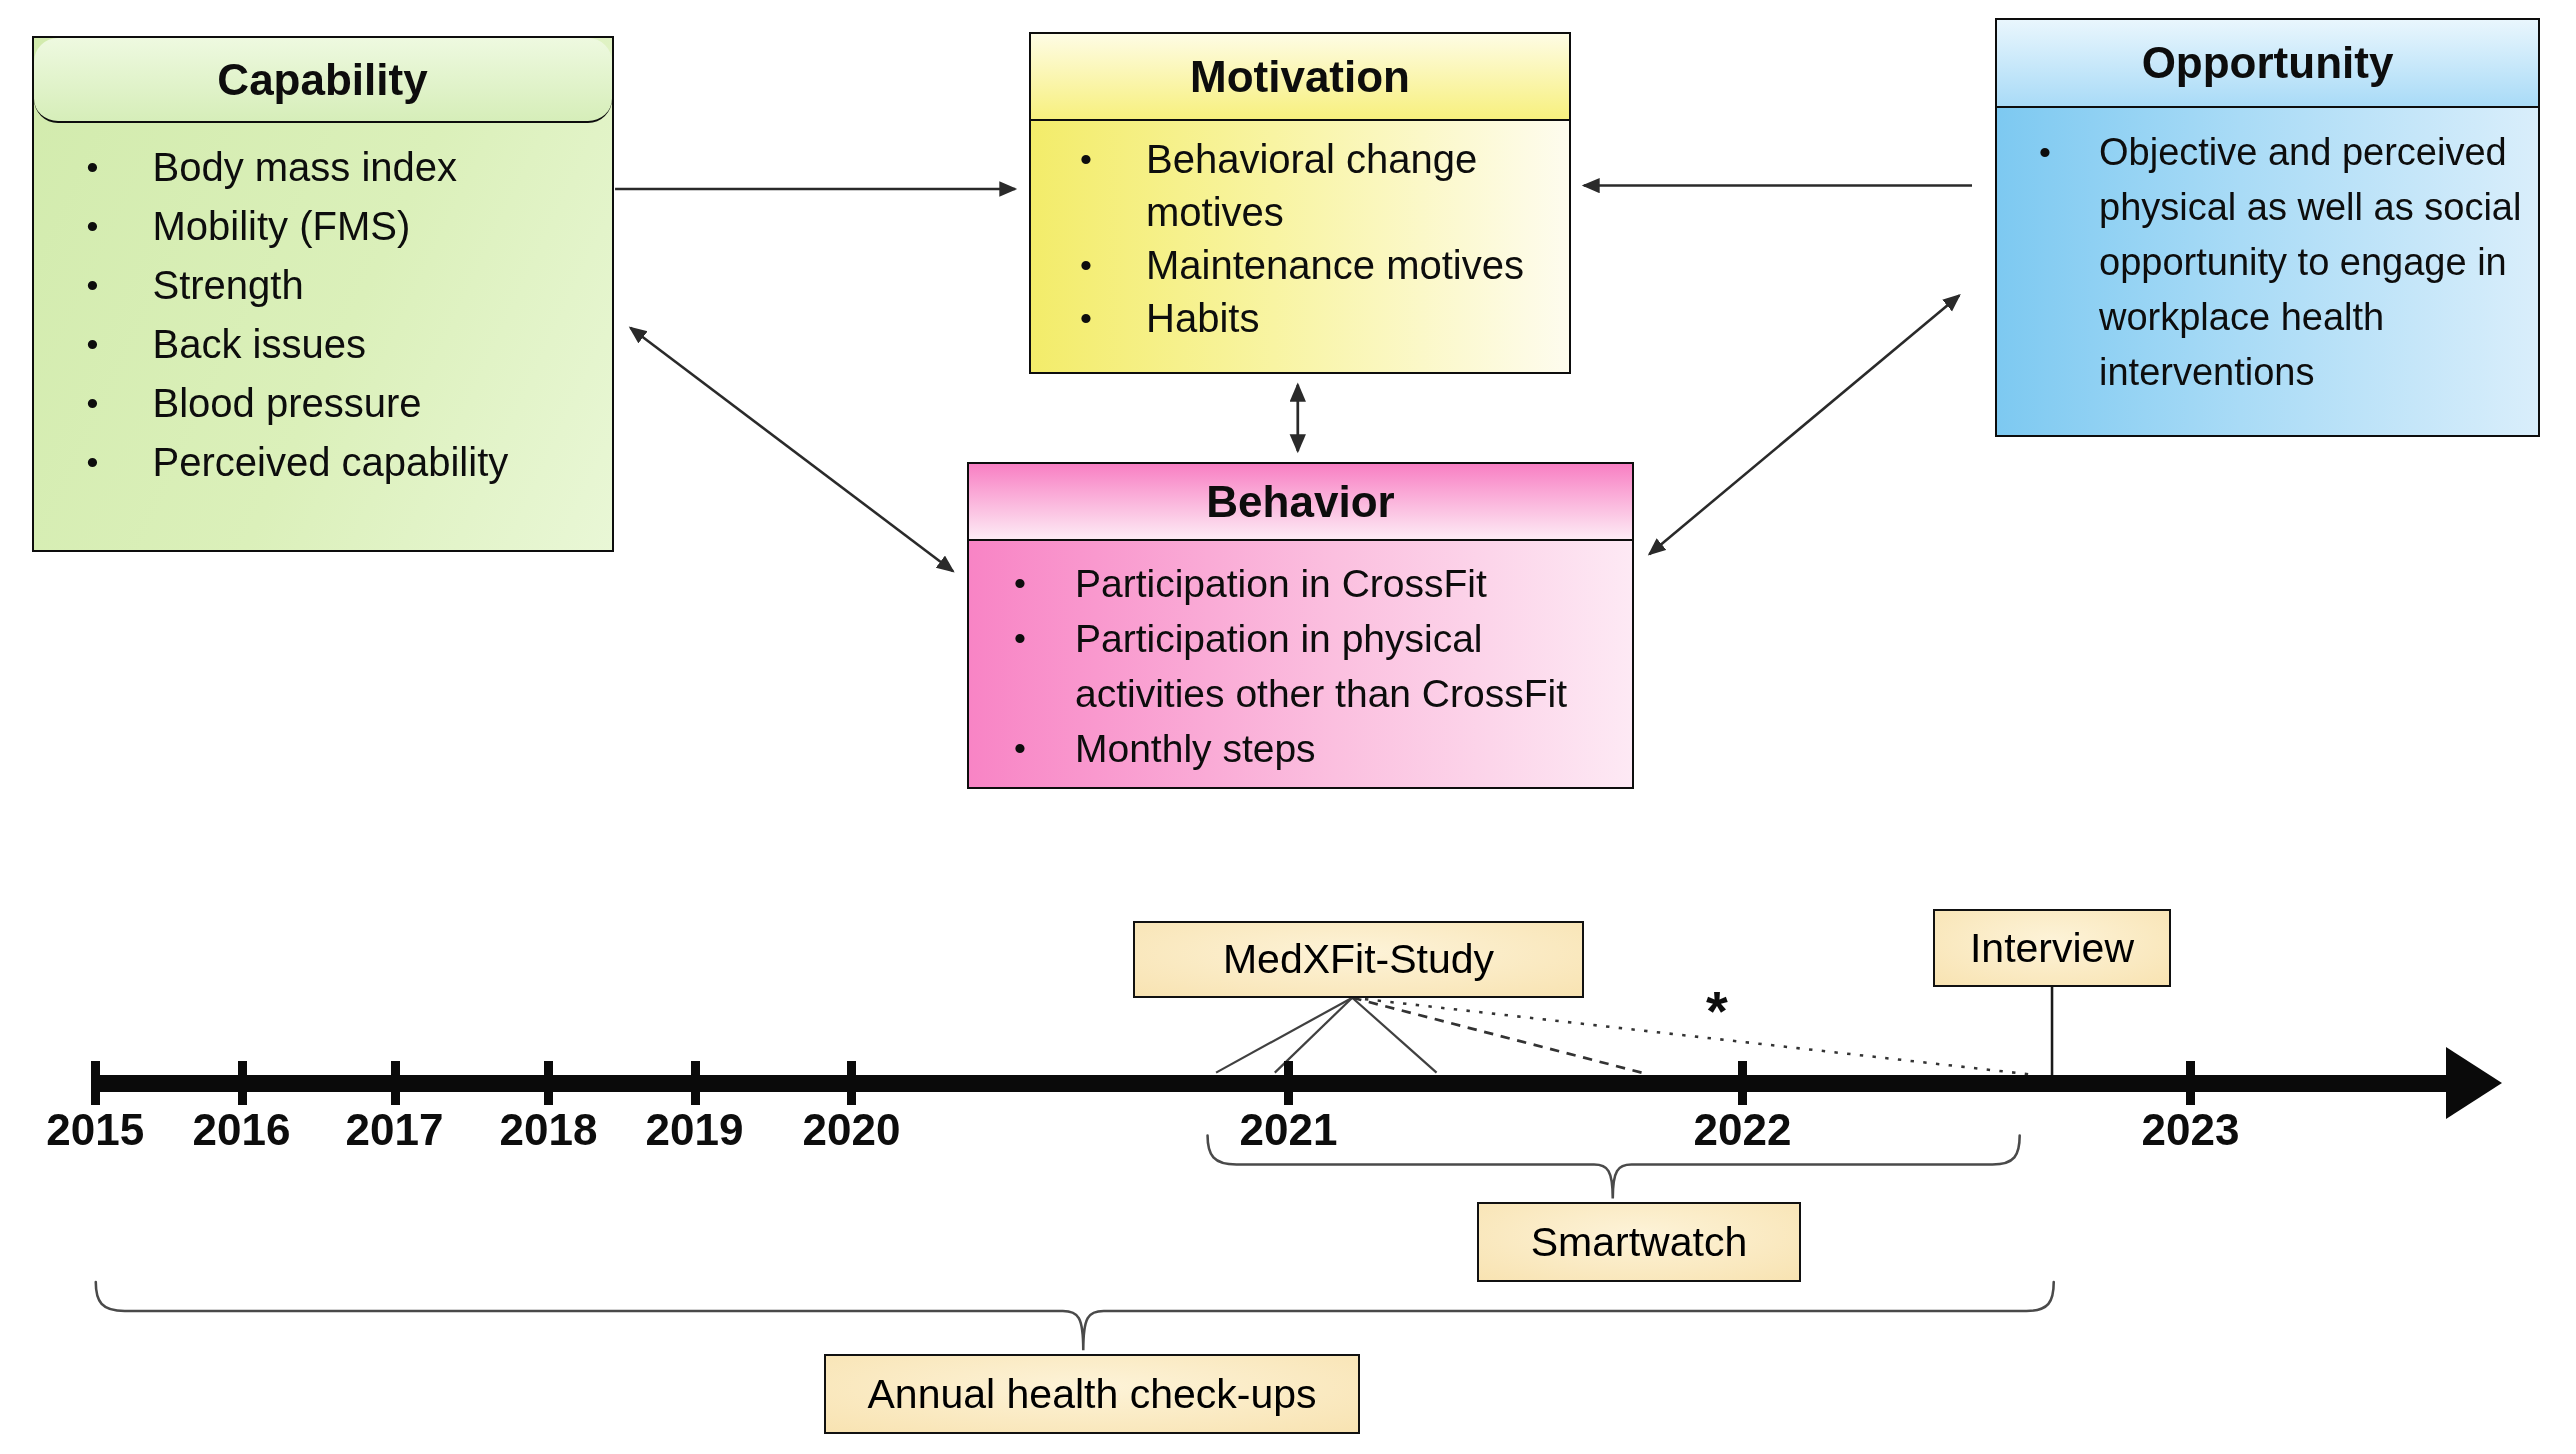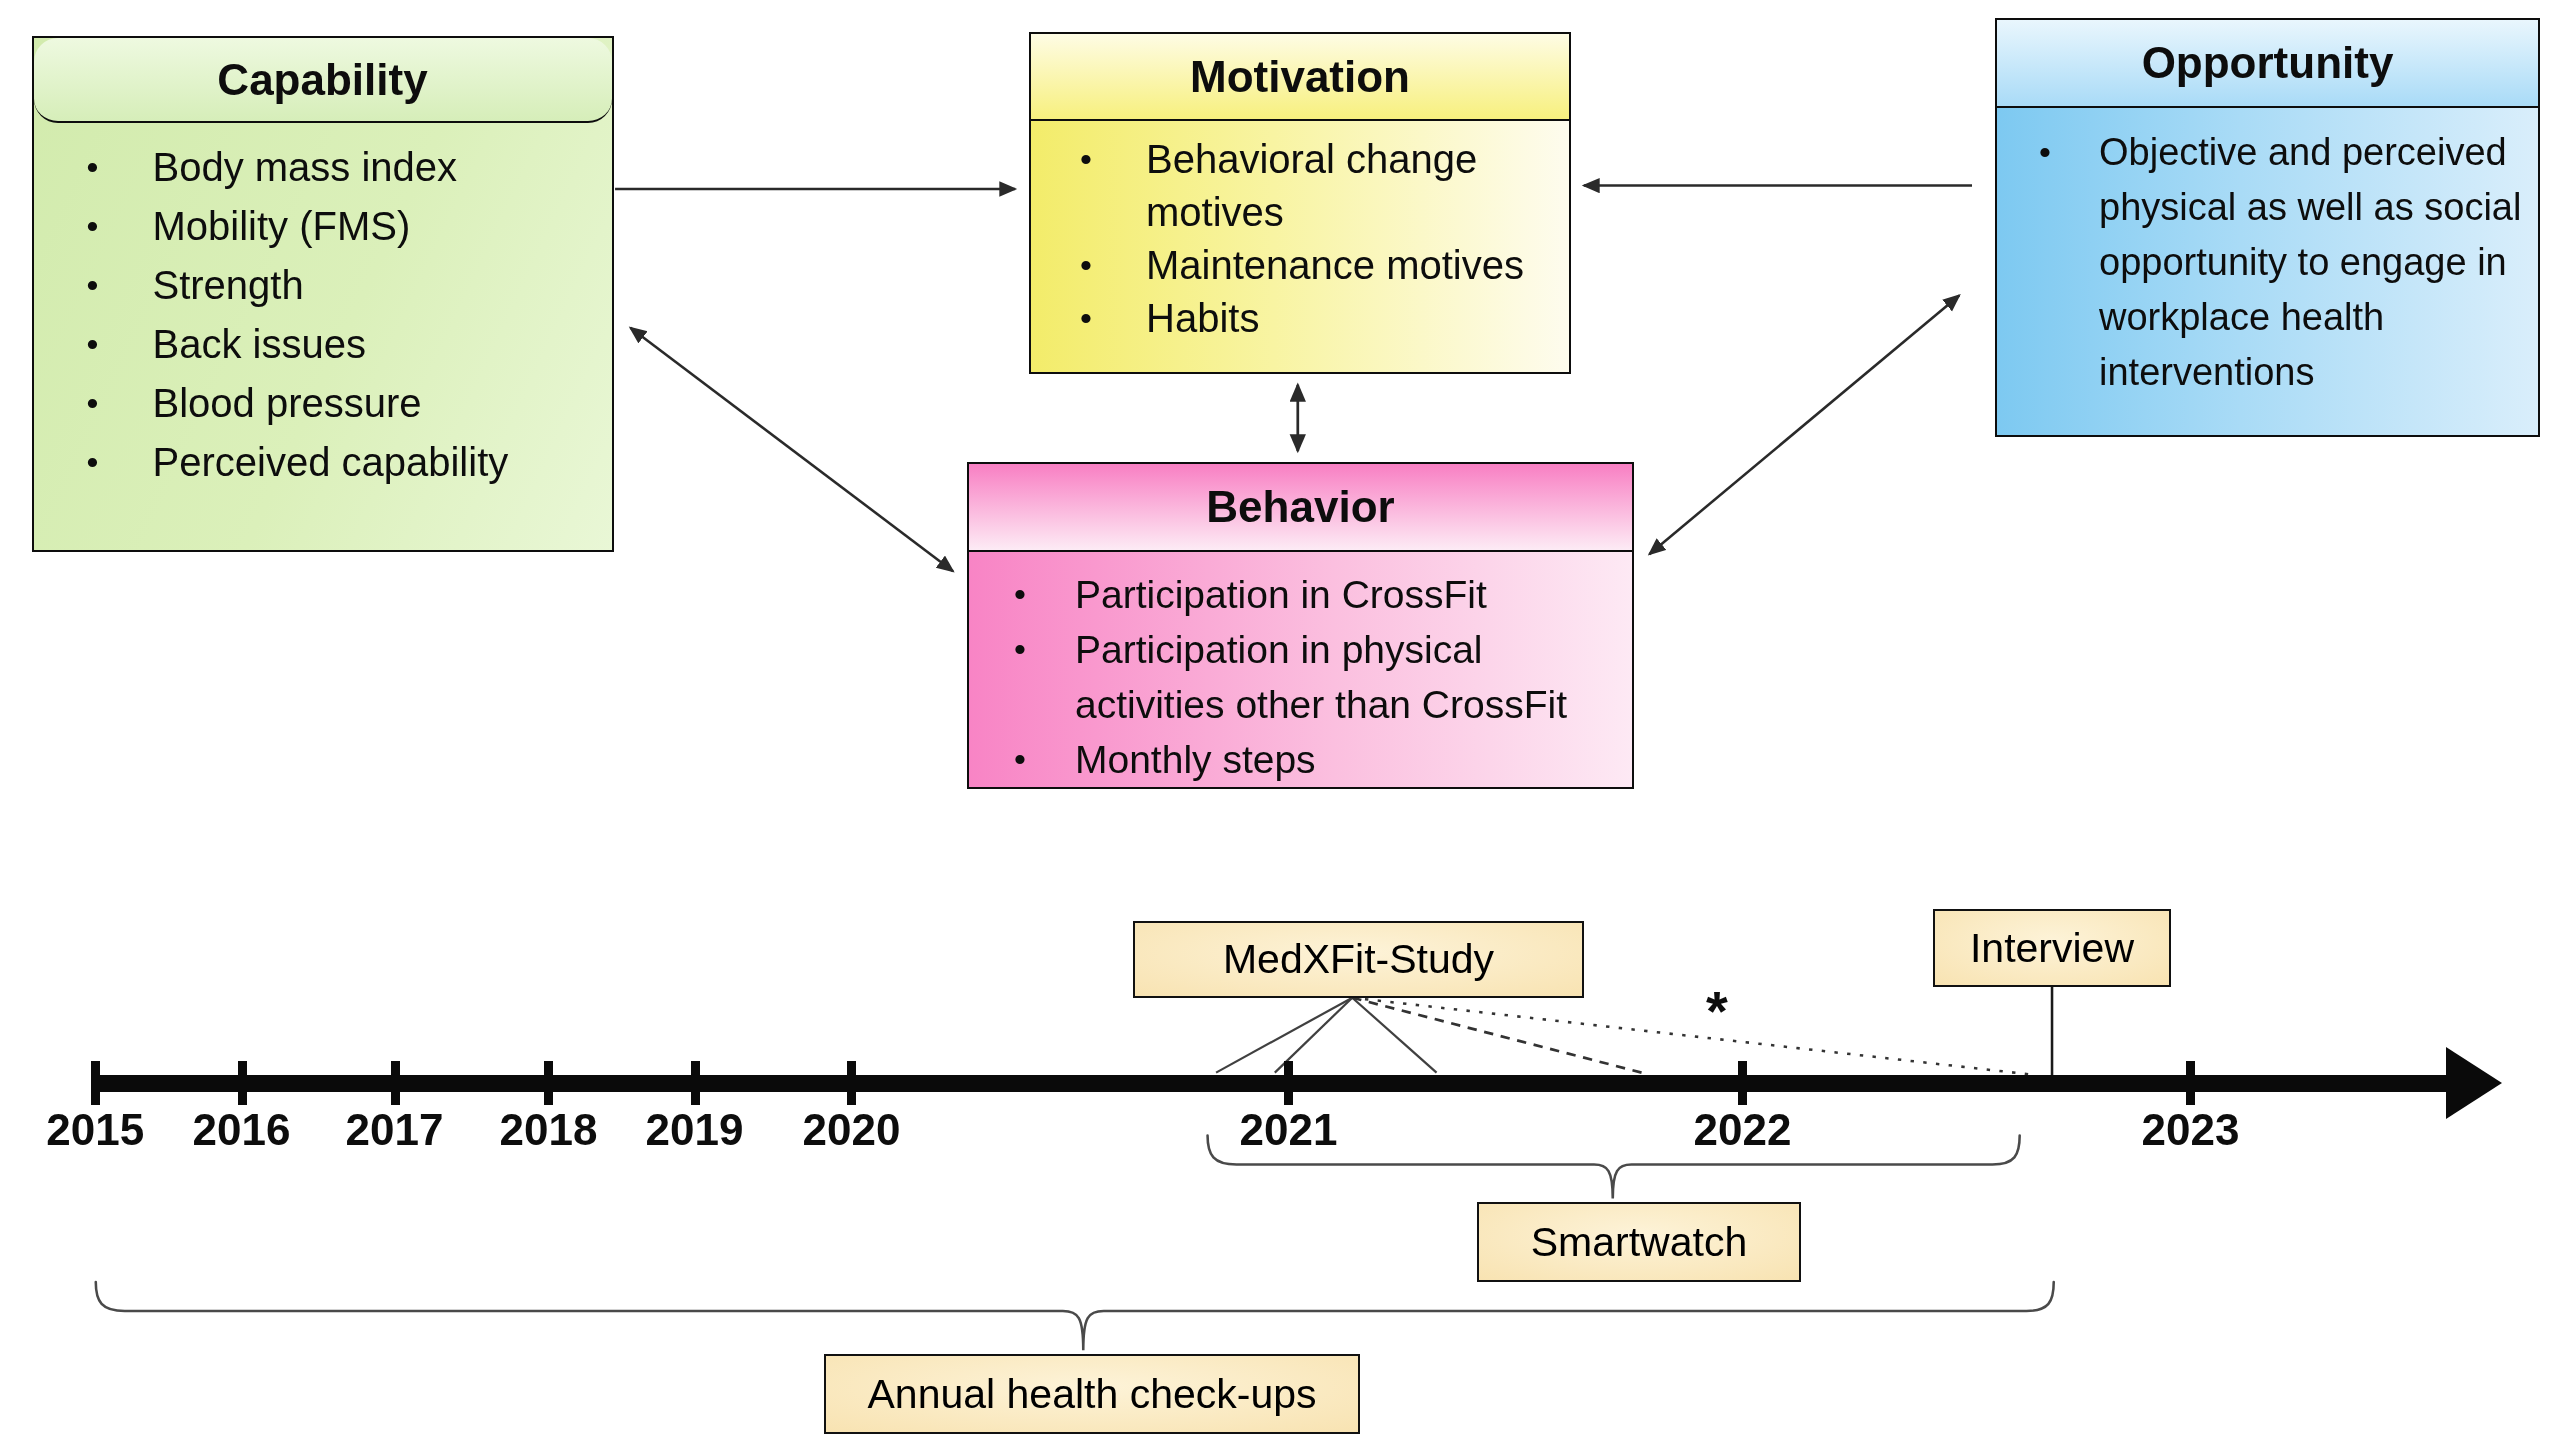--- a/index.html
+++ b/index.html
@@ -39,21 +39,21 @@
 
   .opportunity{left:1976px;top:18px;width:545px;height:419px;
     background:linear-gradient(90deg,#7dc9f1 0%,#a9dbf6 45%,#d9eefb 100%);margin-left:19px;}
   .opportunity .box-title{height:88px;
     background:linear-gradient(180deg,#e9f6fd 0%,#a9dbf7 100%);}
   .opportunity .box-list{padding:17px 6.8px 0 102px;line-height:55px;font-size:38px;}
   .opportunity .box-list li::before{left:-60px;}
 
   .behavior{left:967px;top:462px;width:667px;height:327px;
     background:linear-gradient(90deg,#f884c5 0%,#fbbfdf 55%,#fde9f4 100%);}
-  .behavior .box-title{height:88px;
+  .behavior .box-title{height:77px;
     background:linear-gradient(180deg,#f87fc3 0%,#fdebf5 100%);}
   .behavior .box-list{padding:15.3px 8.5px 0 106px;line-height:55px;font-size:39px;}
   .behavior .box-list li::before{left:-61px;}
 
   
   .tl-bar{position:absolute;left:94px;top:1075px;width:2357px;height:17px;background:#0a0a0a;}
   .tl-arrowhead{position:absolute;left:2446px;top:1047px;width:0;height:0;
     border-top:36px solid transparent;border-bottom:36px solid transparent;
     border-left:56px solid #0a0a0a;}
   .tl-tick{position:absolute;top:1061px;width:8.5px;height:44px;background:#0a0a0a;}

